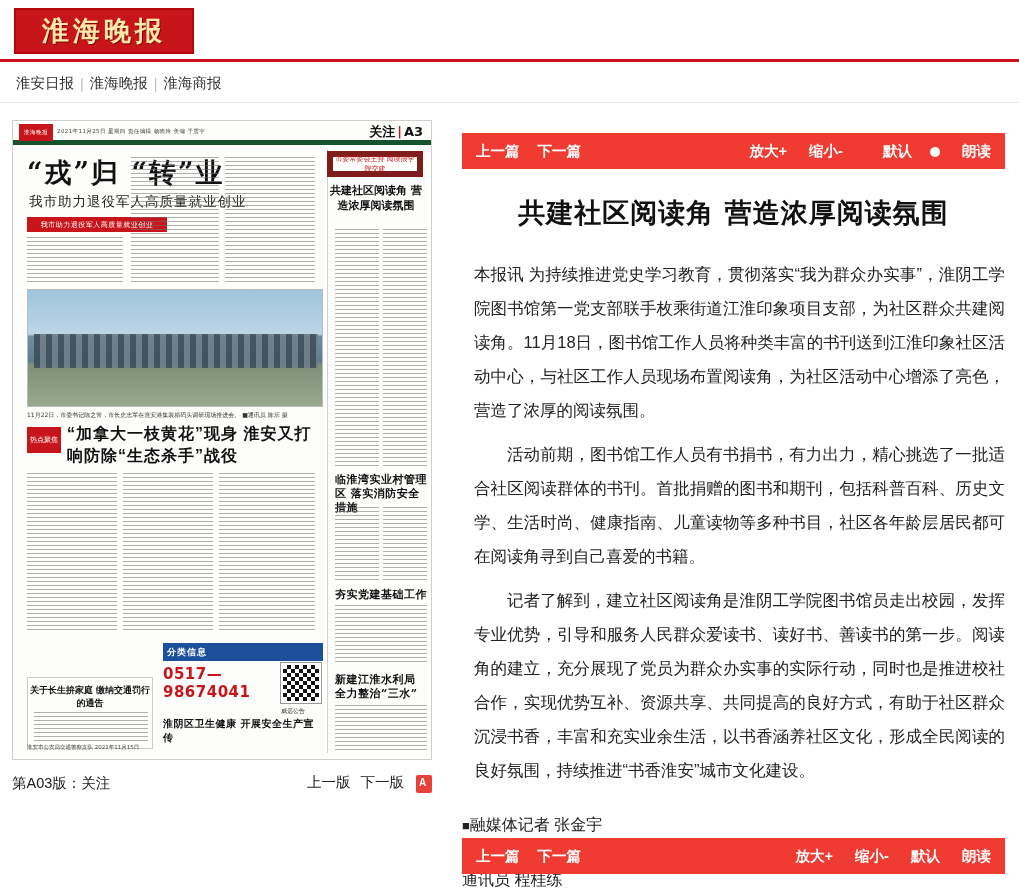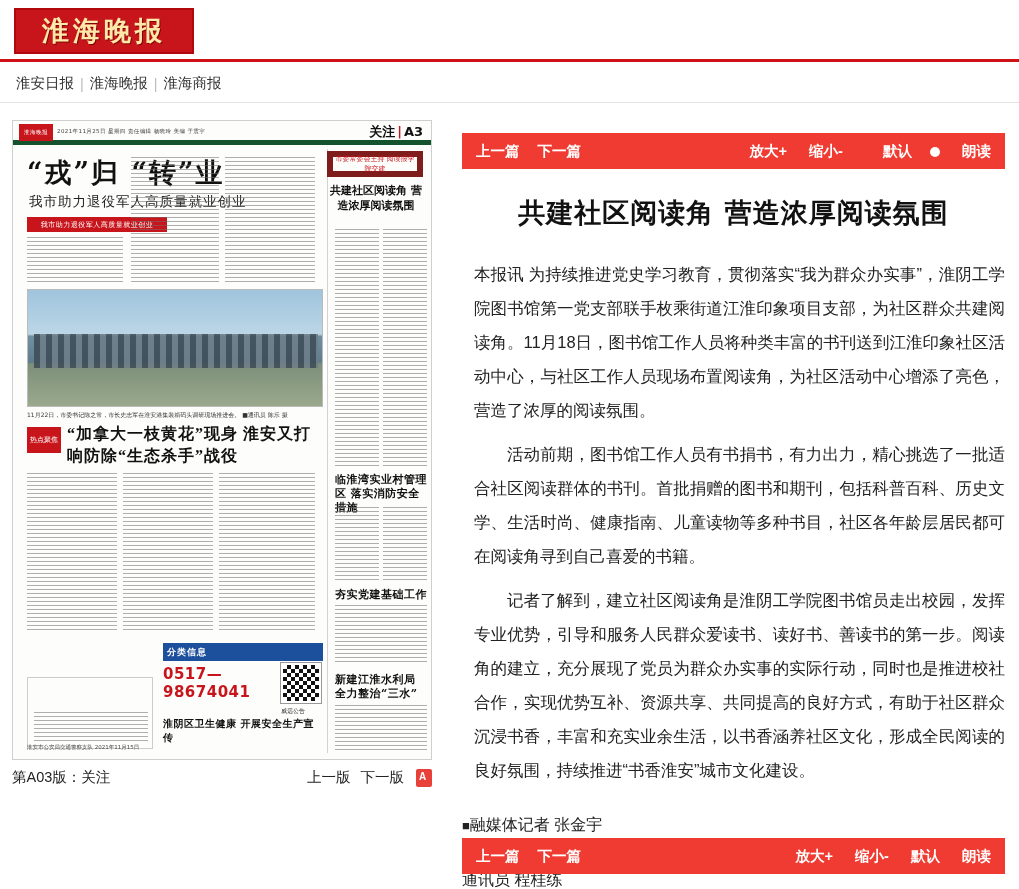--- a/index.html
+++ b/index.html
@@ -110,21 +110,21 @@
   .pi-cap {
     position:absolute; left:14px; top: 290px; width: 296px; font-size: 6px; color:#333;
   }
   .pi-hot {
     position:absolute; left:14px; top: 306px; width: 34px; height: 26px;
     background:#c8151c; color:#fff; font-size:7px; line-height:12px;
     display:flex; align-items:center; justify-content:center; text-align:center;
   }
   .pi-head2 {
     position:absolute; left: 54px; top: 302px; width: 256px;
-    font-family:Liberation Serif, serif; font-weight:bold; font-size: 16px; color:#111;
+    font-family:Liberation Sans, sans-serif; font-weight:bold; font-size: 16px; color:#111;
     letter-spacing: 1px; line-height: 22px;
   }
   .pi-col-rule {
     position:absolute; background:#d2d2d2; width:1px;
   }
   .pi-right-box {
     position:absolute; right: 6px; top: 30px; width: 98px;
   }
   .pi-rb-banner{
     width: 96px; height: 26px; border:6px solid #7f1d1d; color:#c8151c;
@@ -161,21 +161,21 @@
     position:absolute; left: 14px; top: 556px; width: 126px; height: 72px;
     border:1px solid #ccc;
   }
   .pi-bb-title{
     font-family:"DejaVu Serif",serif; font-weight:bold; font-size: 9px;
     text-align:center; padding-top:6px; color:#111; line-height:13px;
   }
 
   .left-footer {
     position: absolute; left: 12px; top: 768px; width: 420px; height: 30px;
-    display:flex; align-items:flex-start; justify-content:space-between;
+    display:flex; align-items:center; justify-content:space-between;
     font-size: 14.5px; color:#222;
   }
   .left-footer .pg-links a { color:#222; text-decoration:none; margin-left: 6px;}
   .pdf-icon{
     display:inline-block; width:16px; height:18px; margin-left:8px; position:relative;
     background:#e8413a; border-radius:2px; vertical-align:middle;
   }
   .pdf-icon:after{
     content:"A"; position:absolute; left:3px; top:2px; color:#fff; font-size:10px; font-weight:bold;
   }
@@ -294,20 +294,22 @@
       <div class="pi-minihead" style="left:322px; top:552px; width:92px; line-height:14px;">新建江淮水利局
 全力整治“三水”</div>
       <div class="pi-grayblock" style="left:322px; top:584px; width:92px; height:46px;"></div>
 
       <div class="pi-bluebar">分类信息</div>
       <div class="pi-phone">0517—98674041</div>
       <div class="pi-qr"></div>
       <div style="position:absolute; left:268px; top:586px; font-size:6px; color:#333;">威远公告</div>
 
       <div class="pi-bottom-box">
+        <div class="pi-bb-title">关于长生拚家庭
+缴纳交通罚行的通告</div>
         <div class="pi-grayblock" style="left:6px; top:34px; width:114px; height:30px;"></div>
       </div>
       <div class="pi-bottom-note">淮安市公安局交通警察支队
 2021年11月15日</div>
       <div class="pi-minihead" style="left:150px; top:596px; width:160px; line-height:14px; font-size:10px;">淮阴区卫生健康
 开展安全生产宣传</div>
     </div>
   </div>
 
   <div class="left-footer">

